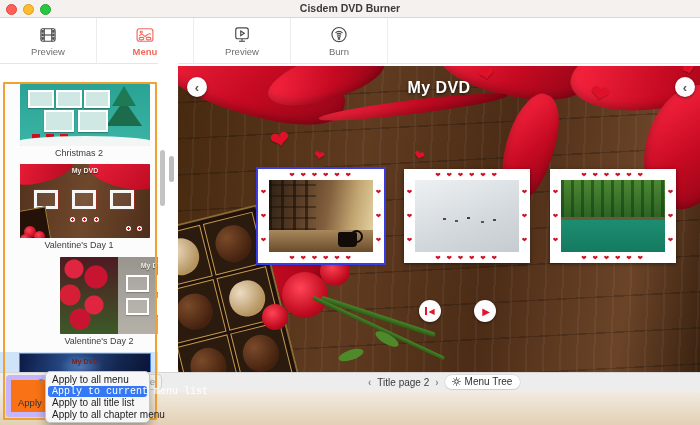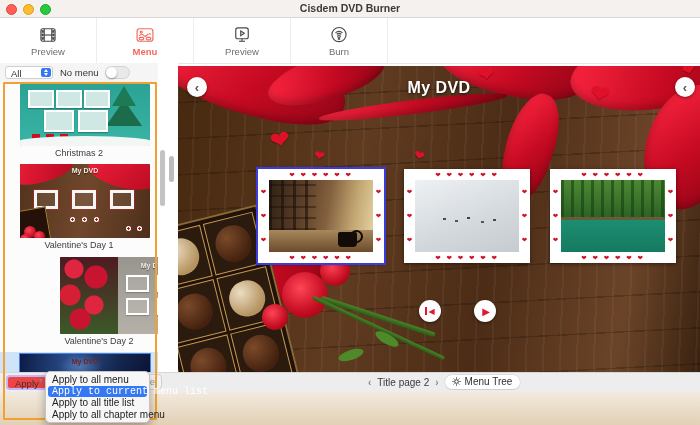--- a/index.html
+++ b/index.html
@@ -91,21 +91,21 @@
   .img-snow{background:linear-gradient(160deg,#edf1f4,#d3d8dc 60%,#c6cbd0);}
   .snowdots{position:absolute;left:28px;top:38px;width:3px;height:2px;background:#4a4a4a;box-shadow:12px 2px #555,24px -1px #3f3f3f,38px 3px #555,50px 1px #4a4a4a;}
   .img-lake{background:linear-gradient(#3f7a33 0 52%,#1d8f72 52%,#157a60 100%);}
   .img-lake .trees{position:absolute;left:0;right:0;top:0;height:54%;background:repeating-linear-gradient(90deg,rgba(15,60,15,.55) 0 3px,transparent 3px 10px),linear-gradient(rgba(90,150,50,.5),rgba(30,80,25,.6));}
   .img-lake .shore{position:absolute;left:0;right:0;top:52%;height:3px;background:#6b5a36;}
   .pbtn{position:absolute;top:234px;width:22px;height:22px;border-radius:50%;background:#fdfdfd;box-shadow:0 1px 3px rgba(0,0,0,.5);z-index:3;display:flex;align-items:center;justify-content:center;color:#e31430;font-size:10px;}
   .pbtn .bar{width:2px;height:8px;background:#e31430;margin-right:1px;}
   
   .botbar{position:absolute;left:0;top:372px;width:700px;height:20px;background:#ededed;border-top:1px solid #d6d6d6;box-sizing:border-box;}
   .beige{position:absolute;left:0;top:392px;width:700px;height:33px;background:linear-gradient(#f1eadf,#e3d0b5);}
-  .applybtn{position:absolute;left:6px;top:375px;height:15px;line-height:14px;padding:0 7px;background:#ef4444;border:2px solid #c4b5fd;border-radius:4px;font-size:9.5px;color:#333;box-sizing:border-box;z-index:3;}
+  .applybtn{position:absolute;left:6px;top:375px;height:15px;line-height:14px;padding:16px 7px;background:#f97316;border:5px solid #c4b5fd;border-radius:4px;font-size:9.5px;color:#333;box-sizing:border-box;z-index:3;}
   .applychev{position:absolute;left:39px;top:376px;font-size:8px;color:#8a8a8a;z-index:3;}
   .tebtn{position:absolute;left:118px;top:374px;width:44px;height:16px;background:#f4f4f4;border:1px solid #cfcfcf;border-radius:4px;box-sizing:border-box;z-index:3;font-size:9.5px;color:#9a9a9a;text-align:right;padding-right:6px;line-height:14px;}
   .navgrp{position:absolute;left:368px;top:372px;height:20px;display:flex;align-items:center;gap:6px;z-index:3;}
   .navchev{font-size:10px;color:#8a8a8a;font-weight:700;}
   .pagelbl{font-size:10px;color:#3a3a3a;}
   .pill{display:flex;align-items:center;gap:4px;background:#fff;border-radius:8px;padding:1px 8px 2px 7px;box-shadow:0 0 0 .5px #ccc,0 1px 1px rgba(0,0,0,.1);}
   .pill span{font-size:10px;color:#2e2e2e;}
   
   .focusring{position:absolute;left:3px;top:82px;width:154px;height:338px;border:2px solid #f0a132;box-sizing:border-box;pointer-events:none;z-index:6;border-radius:1px;}
   .popup{position:absolute;left:45px;top:371px;width:103px;background:#f7f7f7;border:.5px solid #c4c4c4;border-radius:5px;box-shadow:0 4px 10px rgba(0,0,0,.3);padding:2px 0;z-index:10;}
@@ -166,33 +166,20 @@
         <circle cx="12" cy="11.5" r="8.5"></circle>
         <circle cx="12" cy="13.5" r="1.5"></circle>
         <path d="M9.3 11.2a3.8 3.8 0 0 1 5.4 0"></path>
         <path d="M7.8 9.4a6 6 0 0 1 8.4 0"></path>
         <path d="M10.8 17.5l1.2-1.8 1.2 1.8"></path>
       </svg>
       <span class="lbl">Burn</span>
     </div>
   </div>
 
-  <div class="sidetop">
-    <div class="filter">
-      <span>All</span>
-      <span class="stepper">
-          <i class="tri-up"></i>
-          <i class="tri-dn"></i>
-        </span>
-    </div>
-    <span class="nomenu">No menu</span>
-    <div class="toggle">
-        <div class="knob"></div>
-      </div>
-  </div>
 
   <div class="tlist">
     <div>
       <div class="thumb t-xmas" style="height:62px;">
         <span class="tree2"></span>
         <span class="tree1"></span>
         <span class="xf" style="left:8px;top:6px;width:22px;height:14px;"></span>
         <span class="xf" style="left:36px;top:6px;width:22px;height:14px;"></span>
         <span class="xf" style="left:64px;top:6px;width:22px;height:14px;"></span>
         <span class="xf" style="left:24px;top:26px;width:26px;height:18px;"></span>

